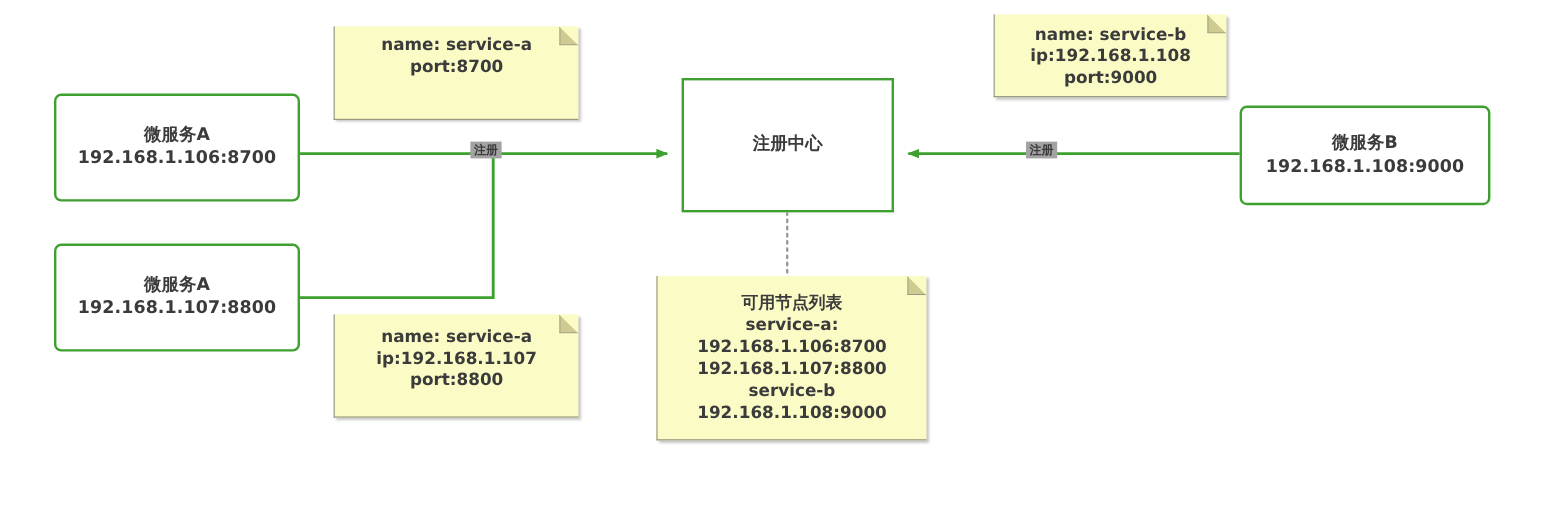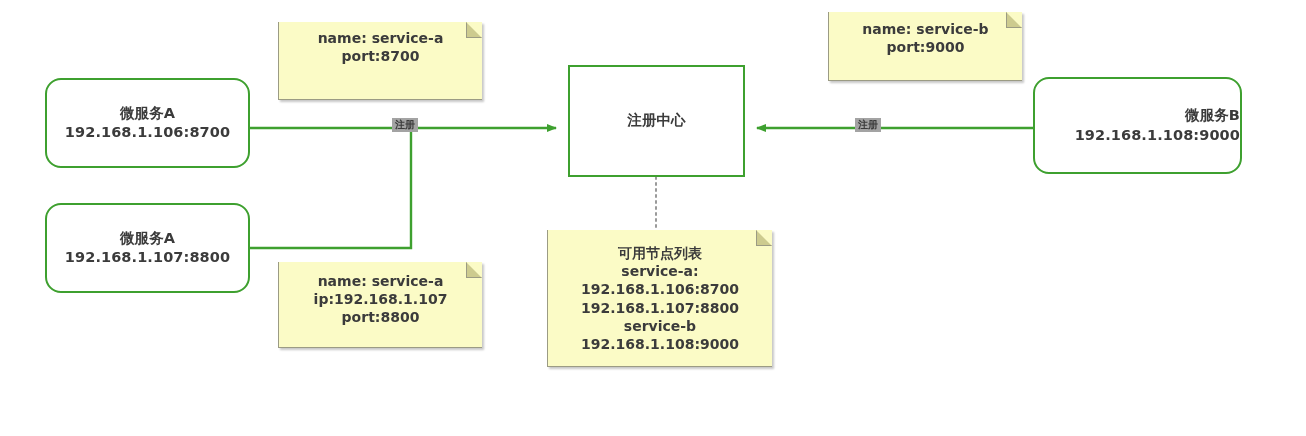--- a/index.html
+++ b/index.html
@@ -36,21 +36,21 @@
     display: flex;
     flex-direction: column;
     align-items: center;
     justify-content: center;
     text-align: center;
     color: #3b3b3b;
     font-weight: bold;
     line-height: 1.32;
     z-index: 3;
   }
-  .node-box.rounded { border-radius: 16px; }
+  .node-box.rounded { border-radius: 6px; }
   .node-box.square  { border-radius: 0; }
   .node-line   { font-size: 14.5px; letter-spacing: .1px; white-space: nowrap; }
   .node-line.cjk { font-size: 14.5px; }
 
   
   .note {
     position: absolute;
     box-sizing: border-box;
     background: #FBFBC6;
     border: 1px solid #9b9b84;
@@ -152,21 +152,21 @@
 
   <div class="node-box rounded" style="left:45px;  top:203px; width:205px; height:90px;">
     <div class="node-line cjk">微服务A</div>
     <div class="node-line">192.168.1.107:8800</div>
   </div>
 
   <div class="node-box square" style="left:568px; top:65px;  width:177px; height:112px;">
     <div class="node-line cjk">注册中心</div>
   </div>
 
-  <div class="node-box rounded" style="left:1033px; top:77px; width:209px; height:97px;align-items:flex-end;">
+  <div class="node-box rounded" style="left:1033px; top:88px; width:209px; height:83px;">
     <div class="node-line cjk">微服务B</div>
     <div class="node-line">192.168.1.108:9000</div>
   </div>
 
   <div class="edge-label" style="left:392px; top:118px;">注册</div>
 
   <div class="edge-label" style="left:855px; top:118px;">注册</div>
 
   <div class="note folded" style="left:278px; top:22px; width:204px; height:78px;">
     <div class="note-inner" style="padding-top:7px;">
@@ -185,20 +185,21 @@
       <div class="note-line">port:8800</div>
     </div>
     <div class="note-edge">
       <div class="fold"></div>
     </div>
   </div>
 
   <div class="note folded" style="left:828px; top:12px; width:194px; height:69px;">
     <div class="note-inner" style="padding-top:8px;">
       <div class="note-line">name: service-b</div>
+      <div class="note-line">ip:192.168.1.108</div>
       <div class="note-line">port:9000</div>
     </div>
     <div class="note-edge">
       <div class="fold"></div>
     </div>
   </div>
 
   <div class="note folded" style="left:547px; top:230px; width:225px; height:137px;">
     <div class="note-inner" style="padding-top:14px;">
       <div class="note-line">可用节点列表</div>

